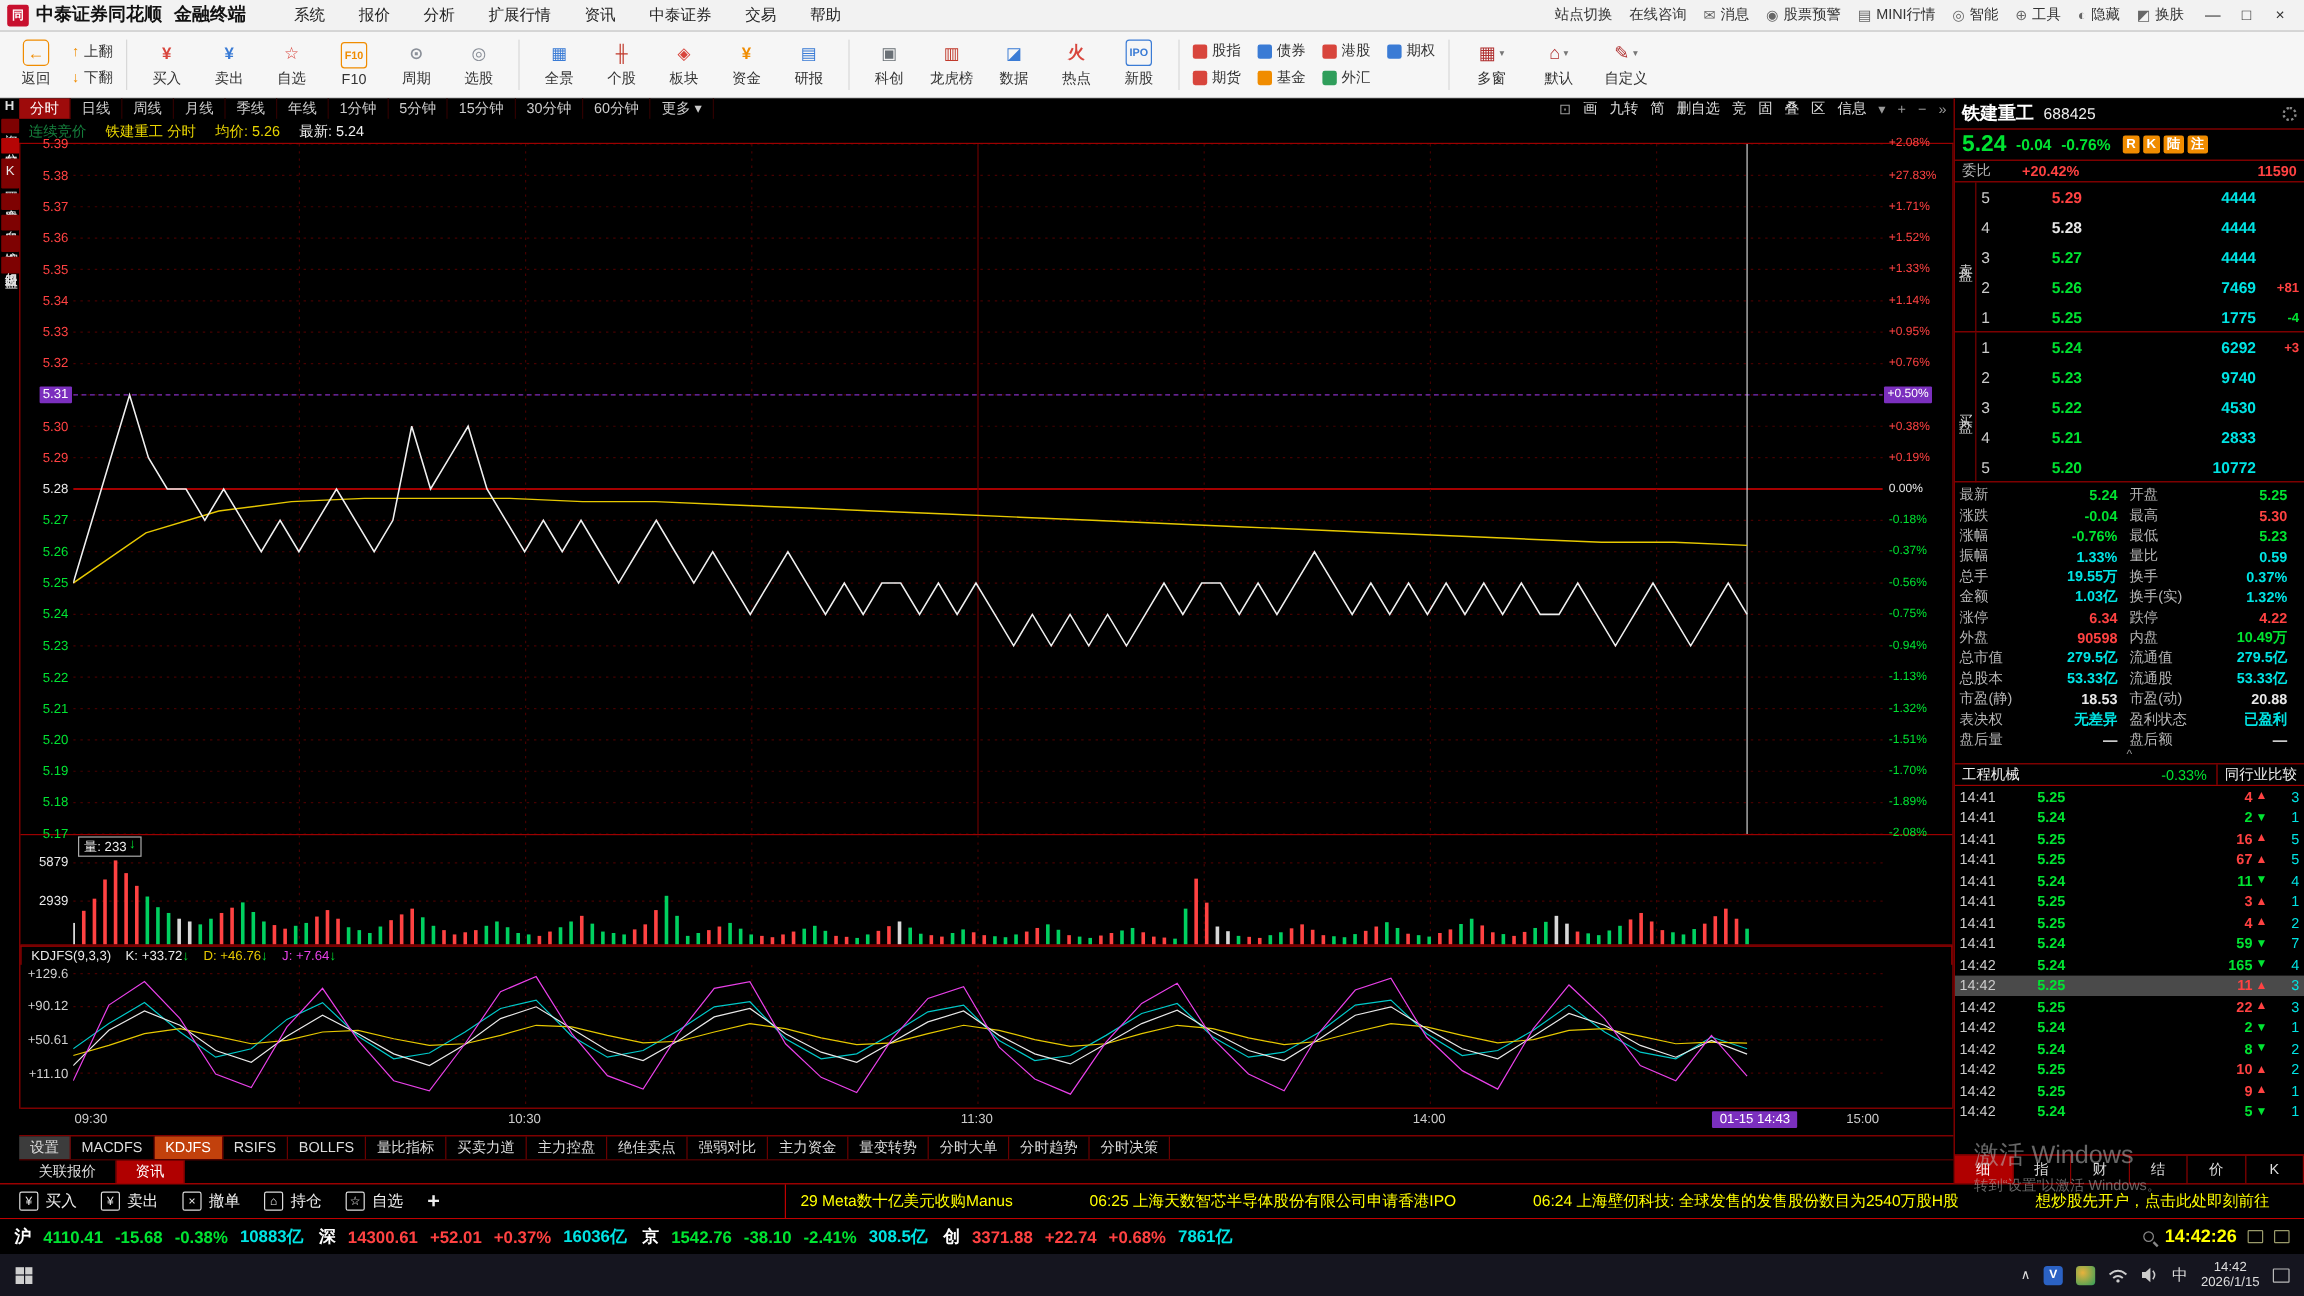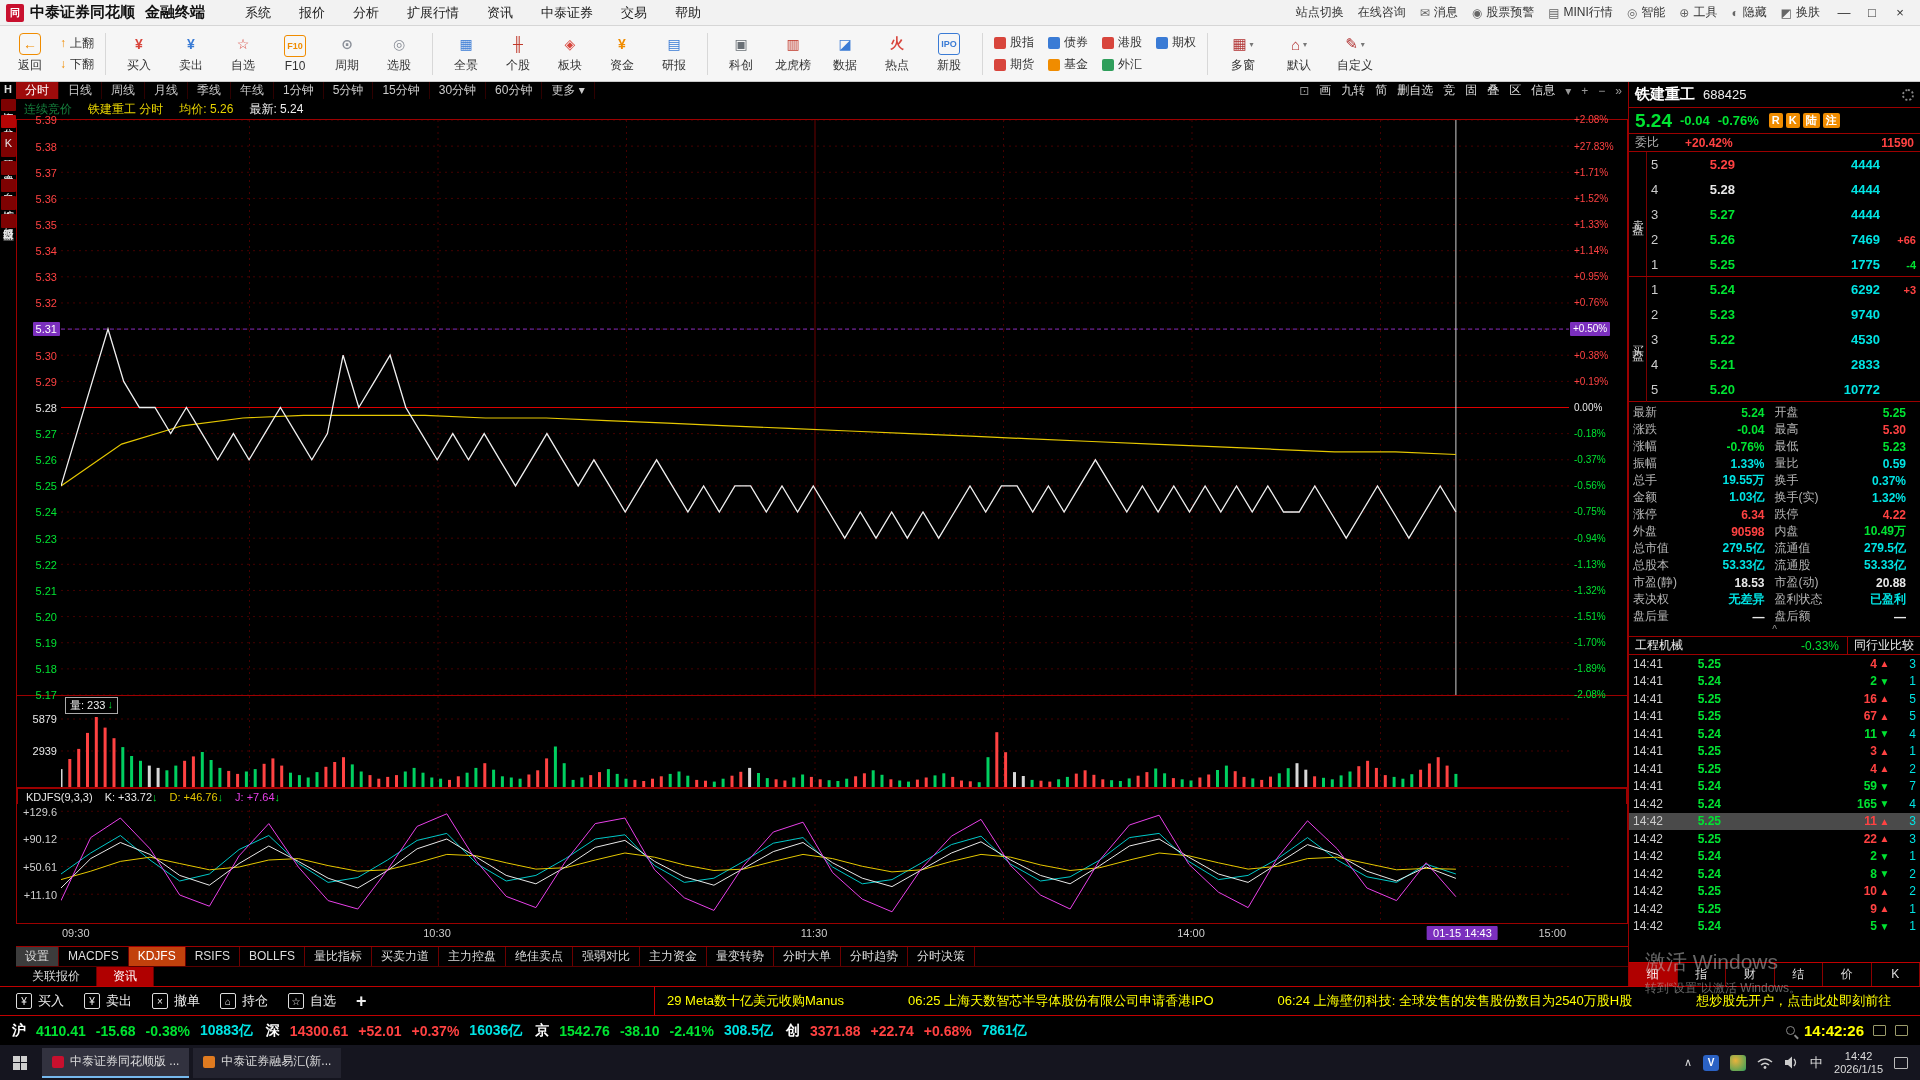--- a/index.html
+++ b/index.html
@@ -804,21 +804,21 @@
               <div class="brow">
                 <span class="blevel">3</span>
                 <span class="bprice v-g">5.27</span>
                 <span class="bvol">4444</span>
                 <span class="bdelta v-g"></span>
               </div>
               <div class="brow">
                 <span class="blevel">2</span>
                 <span class="bprice v-g">5.26</span>
                 <span class="bvol">7469</span>
-                <span class="bdelta v-r">+66</span>
+                <span class="bdelta v-r">+81</span>
               </div>
               <div class="brow">
                 <span class="blevel">1</span>
                 <span class="bprice v-g">5.25</span>
                 <span class="bvol">1775</span>
                 <span class="bdelta v-g">-4</span>
               </div>
             </div>
         </div>
         <div class="bookhalf">
@@ -1136,30 +1136,20 @@
 
   <div class="taskbar">
     <div class="start">
       <div class="winlogo">
           <i></i>
           <i></i>
           <i></i>
           <i></i>
         </div>
     </div>
-    <div id="apps" style="display:flex;gap:4px">
-        <div class="taskapp active">
-          <span class="appsq" style="background: rgb(200, 16, 46);"></span>
-          <span>中泰证券同花顺版 ...</span>
-        </div>
-        <div class="taskapp">
-          <span class="appsq" style="background: rgb(224, 123, 32);"></span>
-          <span>中泰证券融易汇(新...</span>
-        </div>
-      </div>
     <div class="tray">
       <span class="chev">∧</span>
       <span class="trico" style="background:#2b62c4">V</span>
       <span class="trico" style="background:radial-gradient(circle at 35% 35%,#e8b23c,#2f9e5b)"></span>
       <svg width="16" height="12" viewBox="0 0 16 12">
           <path d="M1 5 Q8 -1 15 5" fill="none" stroke="#ccc" stroke-width="1.6"></path>
           <path d="M4 8 Q8 4.5 12 8" fill="none" stroke="#ccc" stroke-width="1.6"></path>
           <circle cx="8" cy="10.5" r="1.4" fill="#ccc"></circle>
         </svg>
       <svg width="15" height="13" viewBox="0 0 15 13">

